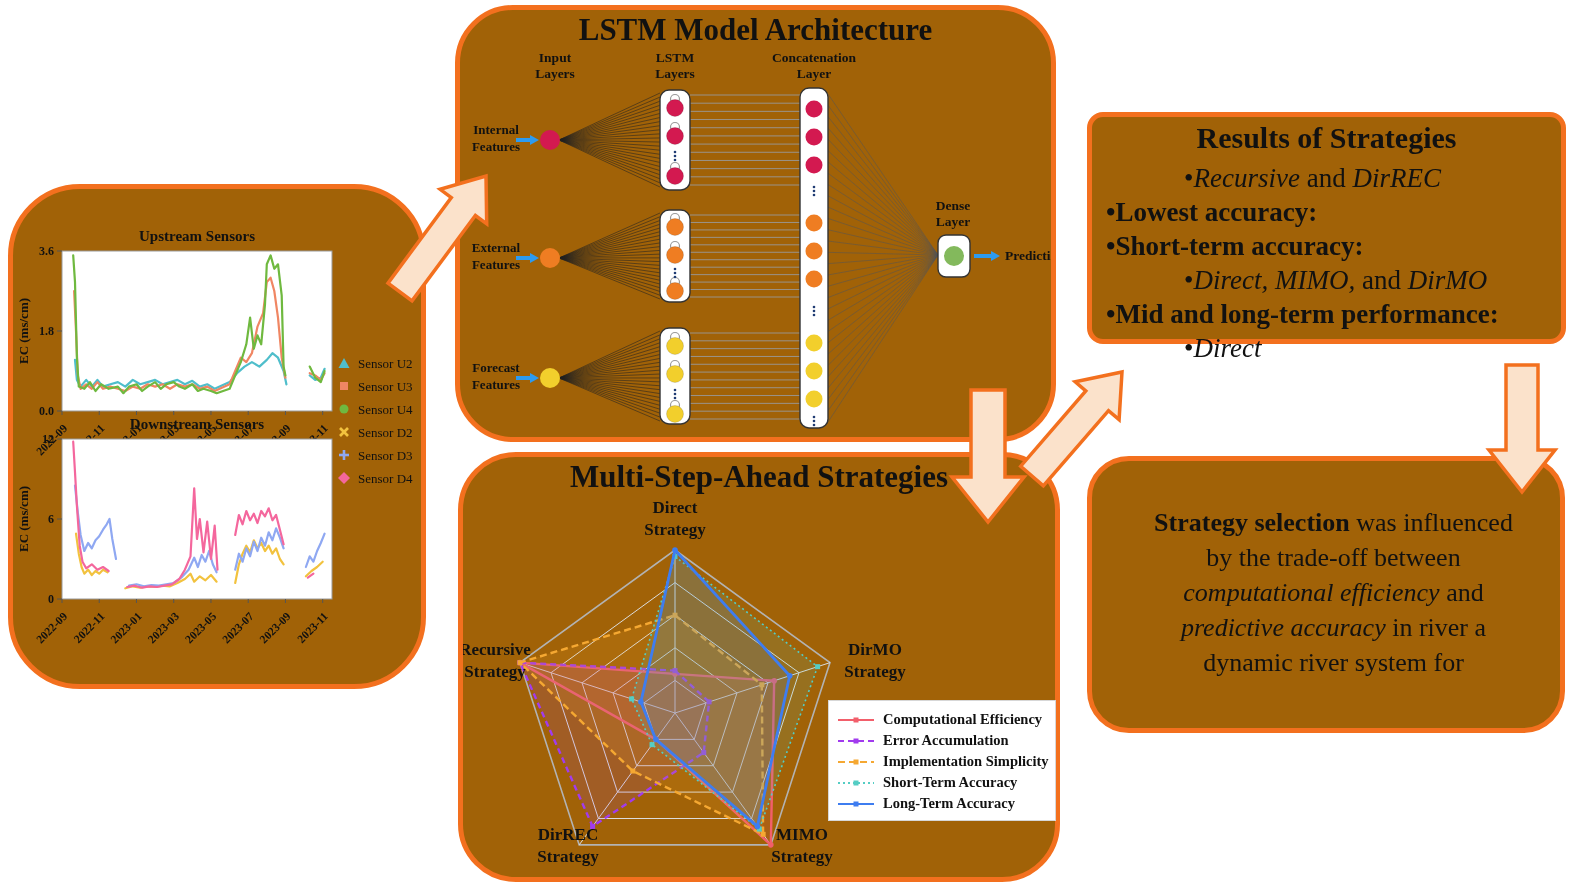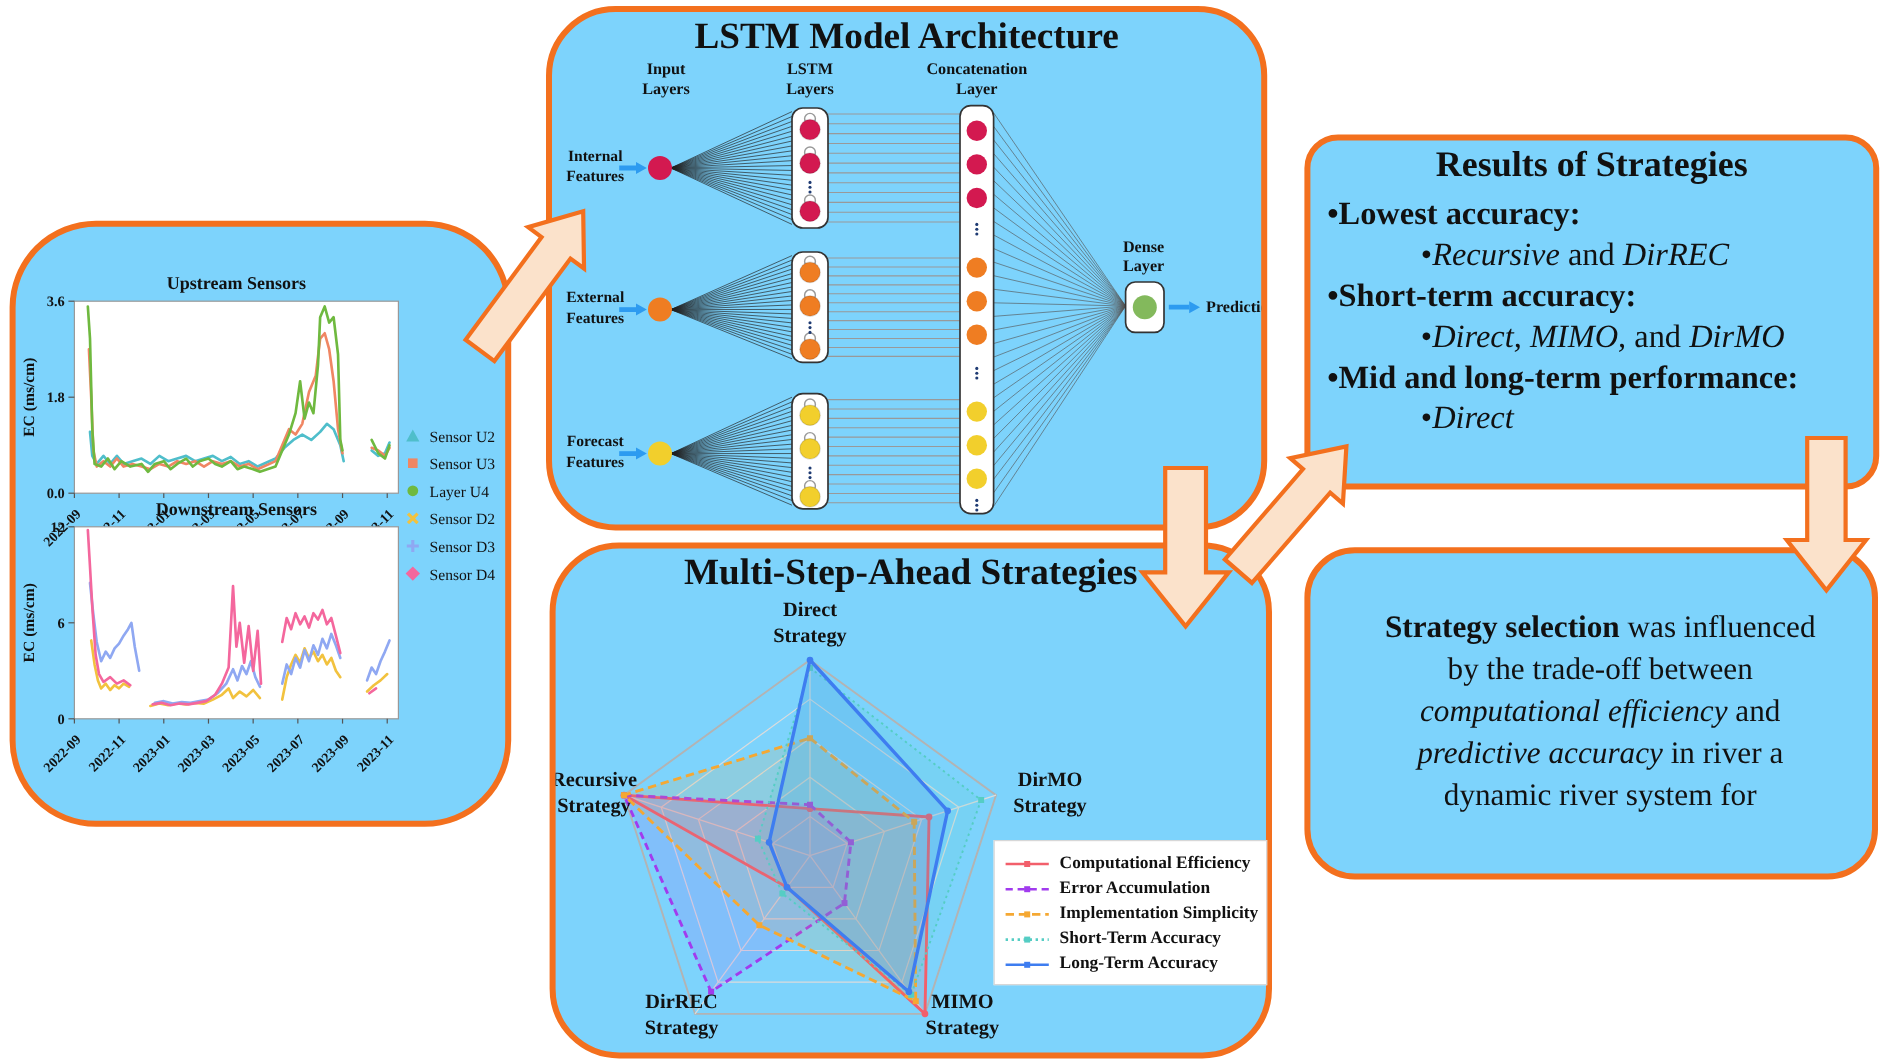--- a/index.html
+++ b/index.html
@@ -1,23 +1,23 @@
 <!DOCTYPE html>
 <html><head>
 <meta charset="utf-8">
 <style>
   html,body{margin:0;padding:0;background:#fff;}
   .canvas{position:relative;width:1574px;height:886px;background:#fff;overflow:hidden;
           font-family:"Liberation Serif",serif;color:#111;}
-  .panel{position:absolute;background:#7dd3fc;border:5px solid #F3701E;box-sizing:border-box;}
+  .panel{position:absolute;background:#a16207;border:5px solid #F3701E;box-sizing:border-box;}
   .panel-title{position:absolute;left:0;right:0;text-align:center;font-weight:bold;line-height:1.1;}
   #p-ec{left:8px;top:184px;width:418px;height:505px;border-radius:72px;}
   #p-lstm{left:455px;top:5px;width:601px;height:437px;border-radius:58px;}
   #p-strat{left:458px;top:452px;width:602px;height:430px;border-radius:58px;}
-  #p-res{left:1087px;top:112px;width:479px;height:296px;border-radius:28px;}
+  #p-res{left:1087px;top:112px;width:479px;height:232px;border-radius:16px;}
   #p-con{left:1087px;top:456px;width:478px;height:277px;border-radius:42px;}
   #p-ec .panel-title{top:0;font-size:33px;}
   #p-lstm .panel-title{top:3px;font-size:31px;}
   #p-strat .panel-title{top:3px;font-size:31px;}
   #p-res .panel-title{top:4px;font-size:30px;}
   #p-con .panel-title{top:4px;font-size:30px;}
   .abs{position:absolute;}
   svg text{font-family:"Liberation Serif",serif;fill:#111;}
   #arrow-overlay{position:absolute;left:0;top:0;z-index:6;pointer-events:none;}
   .panel{z-index:2;}
@@ -125,21 +125,21 @@
         <div class="ec-leg-row">
           <svg width="14" height="14">
             <rect x="3" y="3" width="8" height="8" fill="#F08663"></rect>
           </svg>
           <span>Sensor U3</span>
         </div>
         <div class="ec-leg-row">
           <svg width="14" height="14">
             <circle cx="7" cy="7" r="4.5" fill="#6FB93F"></circle>
           </svg>
-          <span>Layer U4</span>
+          <span>Sensor U4</span>
         </div>
         <div class="ec-leg-row">
           <svg width="14" height="14">
             <line x1="3" y1="3" x2="11" y2="11" stroke="#F2C23E" stroke-width="2.6"></line>
             <line x1="11" y1="3" x2="3" y2="11" stroke="#F2C23E" stroke-width="2.6"></line>
           </svg>
           <span>Sensor D2</span>
         </div>
         <div class="ec-leg-row">
           <svg width="14" height="14">
@@ -467,22 +467,22 @@
             <rect x="16.5" y="3.5" width="5" height="5" fill="#3E7DF0"></rect>
           </svg>
           <span>Long-Term Accuracy</span>
         </div>
       </div>
   </section>
 
   <section class="panel" id="p-res">
     <div class="panel-title">Results of Strategies</div>
     <div class="rt-lines" id="results-lines">
+        <div class="rt-line ind1"><span class="seg ">•</span><span class="seg i">Recursive</span><span class="seg "> and </span><span class="seg i">DirREC</span></div>
         <div class="rt-line"><span class="seg b">•Lowest accuracy:</span></div>
-        <div class="rt-line ind1"><span class="seg ">•</span><span class="seg i">Recursive</span><span class="seg "> and </span><span class="seg i">DirREC</span></div>
         <div class="rt-line"><span class="seg b">•Short-term accuracy:</span></div>
         <div class="rt-line ind1"><span class="seg ">•</span><span class="seg i">Direct, MIMO,</span><span class="seg "> and </span><span class="seg i">DirMO</span></div>
         <div class="rt-line"><span class="seg b">•Mid and long-term performance:</span></div>
         <div class="rt-line ind1"><span class="seg ">•</span><span class="seg i">Direct</span></div>
       </div>
   </section>
 
   <section class="panel" id="p-con">
     <div class="rt-lines" id="conclusion-lines">
         <div class="rt-line"><span class="seg b">Strategy selection</span><span class="seg "> was influenced</span></div>

